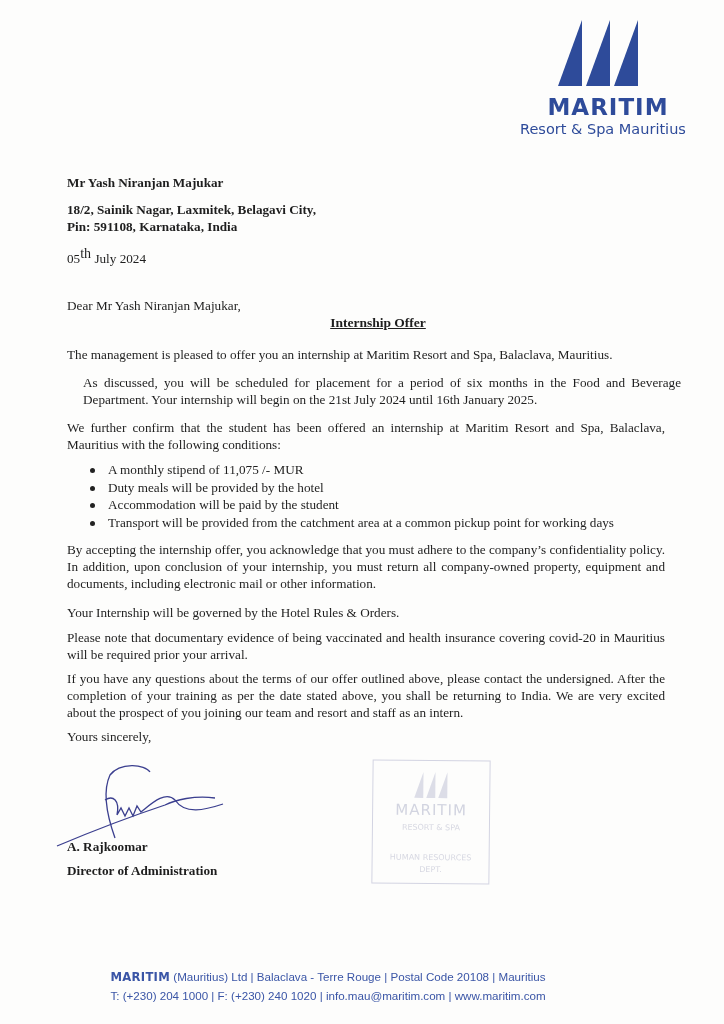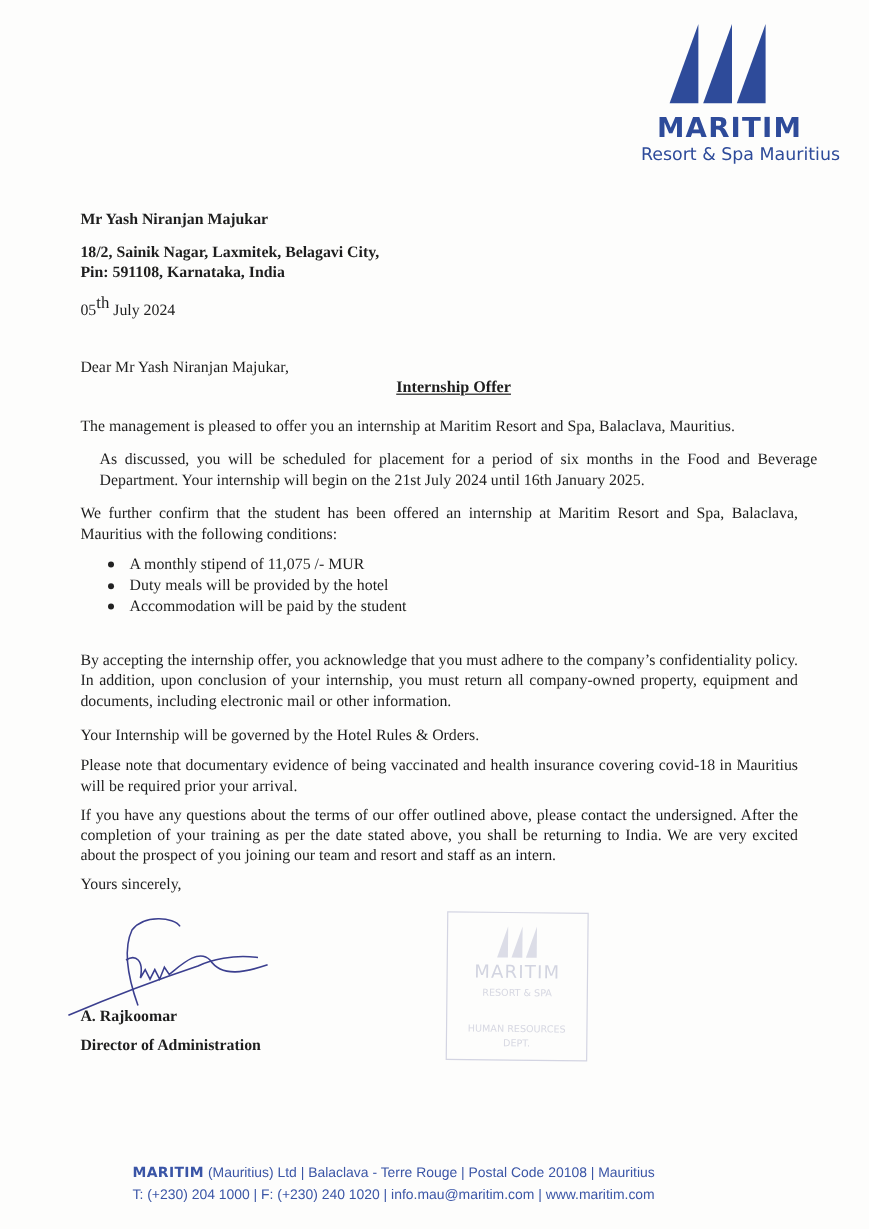--- a/index.html
+++ b/index.html
@@ -10,21 +10,21 @@
       color: #1e1e1e;
     }
     .logo { position: absolute; left: 520px; top: 18px; width: 180px; height: 110px; }
     .logo svg { position: absolute; left: 36px; top: 0; }
     .logo .brand {
       position: absolute; left: 8px; top: 76px; width: 160px; text-align: center;
       font-family: "DejaVu Sans", sans-serif; font-weight: bold; font-size: 23px;
       letter-spacing: 1px; color: #2e4b9a;
     }
     .logo .tag {
-      position: absolute; left: 0; top: 103px; width: 180px; text-align: right;
+      position: absolute; left: 0; top: 103px; width: 180px; text-align: left;
       font-family: "DejaVu Sans", sans-serif; font-size: 14.5px; color: #2e4b9a; right: 0;
     }
     .text { position: absolute; left: 67px; font-size: 13.2px; line-height: 17px; }
     .bold { font-weight: bold; }
     .para { position: absolute; left: 67px; width: 598px; font-size: 13.2px; line-height: 17px; text-align: justify; }
     .title {
       position: absolute; left: 16px; width: 724px; text-align: center; top: 315px;
       font-weight: bold; font-size: 13.5px; text-decoration: underline;
     }
     ul.conds { position: absolute; left: 67px; top: 461px; margin: 0; padding: 0; list-style: none; font-size: 13.2px; }
@@ -76,25 +76,26 @@
 <div class="title">Internship Offer</div>
 
 <div class="para" style="top:346px;">The management is pleased to offer you an internship at Maritim Resort and Spa, Balaclava, Mauritius.</div>
 <div class="para" style="top:374px;margin-left:16px;">As discussed, you will be scheduled for placement for a period of six months in the Food and Beverage Department. Your internship will begin on the 21st July 2024 until 16th January 2025.</div>
 <div class="para" style="top:419px;">We further confirm that the student has been offered an internship at Maritim Resort and Spa, Balaclava, Mauritius with the following conditions:</div>
 
 <ul class="conds">
   <li>A monthly stipend of 11,075 /- MUR</li>
   <li>Duty meals will be provided by the hotel</li>
   <li>Accommodation will be paid by the student</li>
+  <li>Transport will be provided from the catchment area at a common pickup point for working days</li>
 </ul>
 
 <div class="para" style="top:541px;">By accepting the internship offer, you acknowledge that you must adhere to the company’s confidentiality policy. In addition, upon conclusion of your internship, you must return all company-owned property, equipment and documents, including electronic mail or other information.</div>
 <div class="para" style="top:604px;">Your Internship will be governed by the Hotel Rules &amp; Orders.</div>
-<div class="para" style="top:629px;">Please note that documentary evidence of being vaccinated and health insurance covering covid-18 in Mauritius will be required prior your arrival.</div>
+<div class="para" style="top:629px;">Please note that documentary evidence of being vaccinated and health insurance covering covid-20 in Mauritius will be required prior your arrival.</div>
 <div class="para" style="top:670px;">If you have any questions about the terms of our offer outlined above, please contact the undersigned. After the completion of your training as per the date stated above, you shall be returning to India. We are very excited about the prospect of you joining our team and resort and staff as an intern.</div>
 <div class="text" style="top:728px;">Yours sincerely,</div>
 
 <div class="sig">
   <svg width="180" height="90" viewBox="0 0 180 90">
     <path d="M2,86 C40,70 80,55 110,45 C120,40 140,35 160,38" stroke="#3b3f8f" stroke-width="1.3" fill="none"></path>
     <path d="M60,78 C50,50 48,30 55,15 C65,2 90,4 95,12" stroke="#3b3f8f" stroke-width="1.3" fill="none"></path>
     <path d="M50,40 C58,35 65,40 62,55 L66,48 L70,56 L74,48 L78,56 L82,46 L86,52 C95,45 110,30 120,40 C130,55 150,50 168,44" stroke="#3b3f8f" stroke-width="1.3" fill="none"></path>
   </svg>
 </div>

